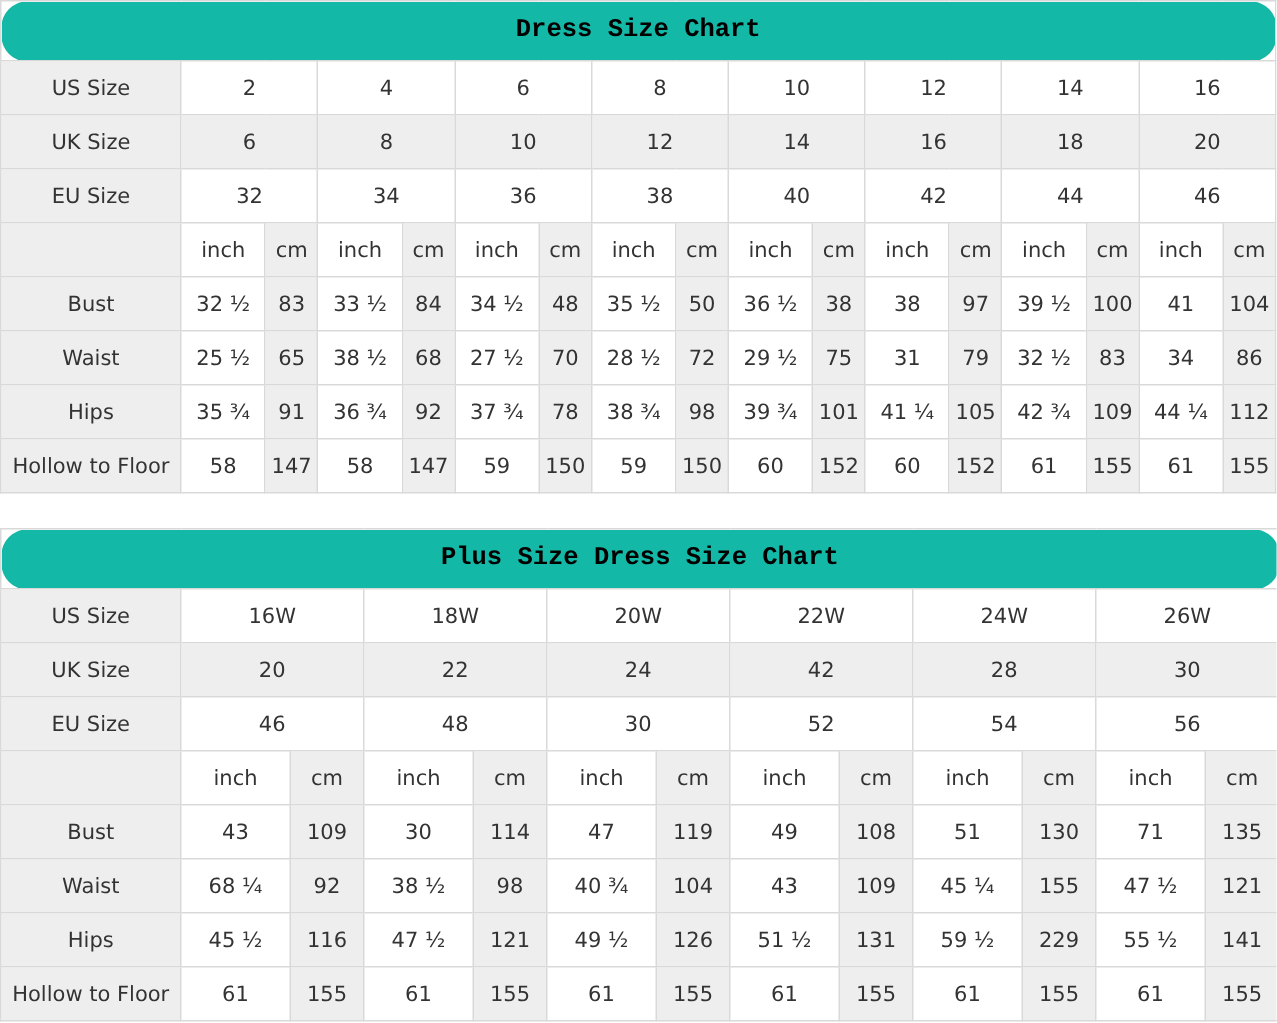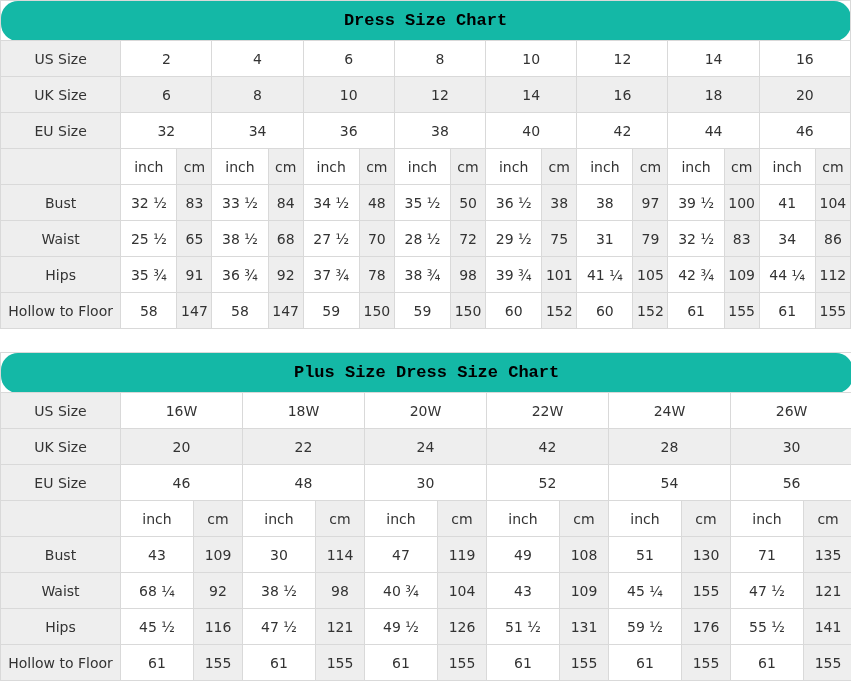--- a/index.html
+++ b/index.html
@@ -296,21 +296,21 @@
           <td class="shade">Hips</td>
           <td>45 ½</td>
           <td class="shade">116</td>
           <td>47 ½</td>
           <td class="shade">121</td>
           <td>49 ½</td>
           <td class="shade">126</td>
           <td>51 ½</td>
           <td class="shade">131</td>
           <td>59 ½</td>
-          <td class="shade">176</td>
+          <td class="shade">229</td>
           <td>55 ½</td>
           <td class="shade">141</td>
         </tr>
         <tr>
           <td class="shade">Hollow to Floor</td>
           <td>61</td>
           <td class="shade">155</td>
           <td>61</td>
           <td class="shade">155</td>
           <td>61</td>

